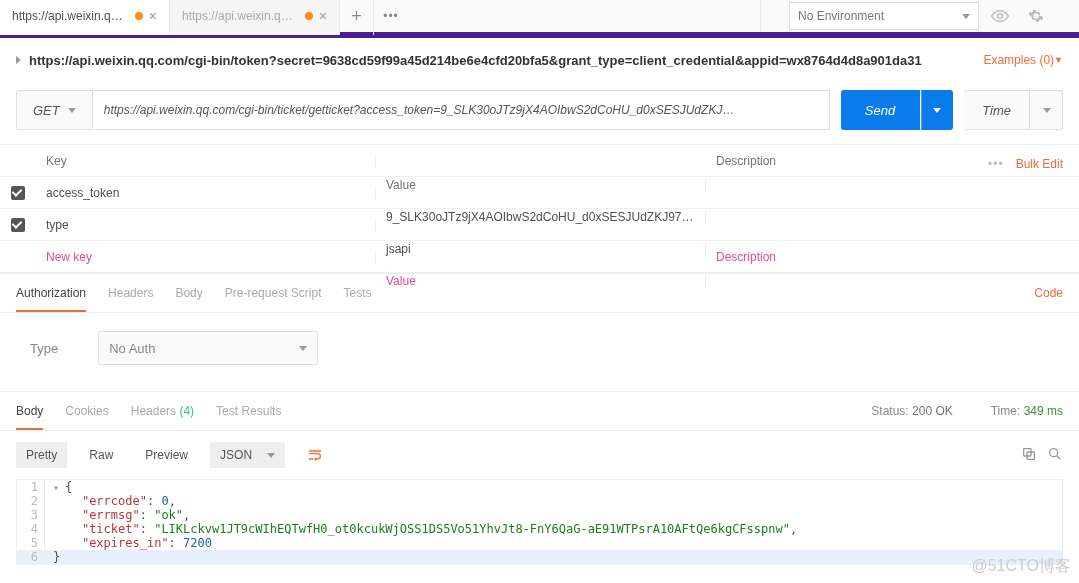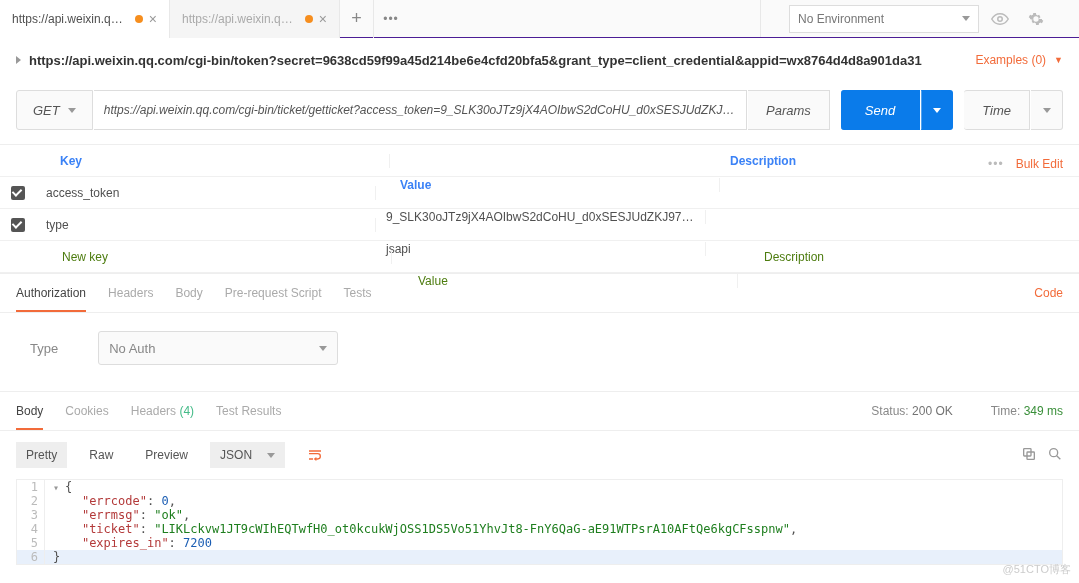--- a/index.html
+++ b/index.html
@@ -1,62 +1,62 @@
 <!DOCTYPE html>
 <html><head>
 <meta charset="utf-8">
 <style>
 * { margin:0; padding:0; box-sizing:border-box; }
 body { font-family: -apple-system, "Helvetica Neue", Arial, sans-serif; font-size:12px; color:#505050; background:#fff; width:1079px; height:583px; overflow:hidden; position:relative; }
-.top { display:flex; height:38px; border-bottom:1px solid #4c1d95; background:#fafafa; }
+.top { display:flex; height:38px; border-bottom:6px solid #4c1d95; background:#fafafa; }
 .tabs-area { display:flex; flex:1; align-items:center; }
 .tab { display:flex; align-items:center; gap:6px; padding:0 12px; height:38px; border-right:1px solid #e8e8e8; background:#fff; cursor:pointer; max-width:170px; }
 .tab.inactive { background:#f5f5f5; color:#aaa; }
 .tab-label { white-space:nowrap; overflow:hidden; text-overflow:ellipsis; flex:1; font-size:12px; }
 .dot-orange { width:8px; height:8px; border-radius:50%; background:#f68e1e; flex:0 0 auto; }
 .x-icon::before { content:"×"; font-size:14px; color:#999; }
 .tab-add { display:flex; align-items:center; justify-content:center; width:34px; height:38px; border-right:1px solid #e8e8e8; color:#888; font-size:18px; cursor:pointer; }
 .tab-more { display:flex; align-items:center; justify-content:center; width:34px; height:38px; color:#888; letter-spacing:1px; cursor:pointer; }
 .env-area { display:flex; align-items:center; gap:6px; padding:0 28px; border-left:1px solid #e8e8e8; }
 .env-select { display:flex; align-items:center; height:28px; width:190px; border:1px solid #ddd; background:#fff; padding:0 8px; color:#777; font-size:12px; justify-content:space-between; cursor:pointer; }
 .chev { width:0; height:0; border-left:4px solid transparent; border-right:4px solid transparent; border-top:5px solid #999; }
 .icon-btn { width:30px; height:28px; display:flex; align-items:center; justify-content:center; color:#aaa; cursor:pointer; font-size:15px; }
 .row-title { display:flex; align-items:center; height:44px; padding:0 16px; }
 .caret-r { width:0; height:0; border-top:4px solid transparent; border-bottom:4px solid transparent; border-left:5px solid #999; margin-right:8px; }
 .title-text { flex:1; font-size:13px; color:#333; font-weight:600; white-space:nowrap; overflow:hidden; text-overflow:ellipsis; }
-.examples { color:#f26b3a; font-size:12px; display:flex; align-items:center; gap:8px; cursor:pointer; }
+.examples { color:#f26b3a; font-size:12px; display:flex; align-items:center; gap:0; cursor:pointer; }
 .req-bar { display:flex; align-items:flex-start; gap:1px; padding:8px 16px 14px 16px;font-style:italic; }
 .method { display:flex; align-items:center; gap:8px; border:1px solid #ddd; height:40px; padding:0 16px; background:#fafafa; font-size:13px; color:#555; cursor:pointer; border-radius:3px 0 0 3px; }
 .url { flex:1; height:40px; border:1px solid #ddd; border-left:none; padding:0 10px; font-size:12px; color:#555; white-space:nowrap; overflow:hidden; text-overflow:ellipsis; display:flex; align-items:center; }
 .btn { height:40px; border:1px solid #ddd; border-left:none; display:flex; align-items:center; padding:0 18px; font-size:13px; color:#555; cursor:pointer; background:#fafafa; }
 .btn.params { border-radius:0; }
 .btn.send { background:#0a7bea; color:#fff; border-color:#0a7bea; margin-left:10px; border-radius:3px 0 0 3px; padding:0 24px; font-weight:500; }
 .btn.send-chev { background:#0a7bea; color:#fff; border-color:#0a7bea; border-left:1px solid rgba(255,255,255,.3); width:32px; padding:0; justify-content:center; border-radius:0 3px 3px 0; }
 .btn.send-chev .chev { border-top-color:#fff; }
 .btn.save { margin-left:10px; border-radius:3px 0 0 3px; }
 .btn.save-chev { width:32px; padding:0; justify-content:center; border-radius:0 3px 3px 0; }
 .param-table { width:100%; border-top:1px solid #eee; }
 .prow { display:flex; align-items:center; height:32px; border-bottom:1px solid #f0f0f0; font-size:12px; }
-.prow.header { color:#3b82f6; font-weight:700;padding-left:14px; }
-.prow.new { color:#4d7c0f;gap:16px; }
+.prow.header { color:#737373; font-weight:400; }
+.prow.new { color:#ec4899; }
 .pcell-chk { width:36px; display:flex; justify-content:center; }
 .chk { width:14px; height:14px; border-radius:2px; background:#555; position:relative; }
 .chk::after { content:""; position:absolute; left:3px; top:1px; width:4px; height:7px; border:solid #fff; border-width:0 2px 2px 0; transform:rotate(45deg); }
 .pcell-key { width:340px; padding:0 10px; border-right:1px solid #f0f0f0; white-space:nowrap; overflow:hidden; text-overflow:ellipsis;}
 .pcell-val { width:330px; padding:0 10px; border-right:1px solid #f0f0f0; white-space:nowrap; overflow:hidden; text-overflow:ellipsis;margin-top:48px;}
 .pcell-desc { flex:1; padding:0 10px; }
 .bulk-row { display:flex; justify-content:flex-end; align-items:center; padding:0 16px 0 0; position:absolute; right:0; top:157px; gap:12px;}
 .kebab { color:#bbb; letter-spacing:1px; cursor:pointer; }
 .bulk { color:#f26b3a; cursor:pointer; font-size:12px; }
 .sub-tabs { display:flex; align-items:center; height:40px; border-top:1px solid #eee; border-bottom:1px solid #eee; padding:0 16px; gap:22px; font-size:12px; color:#aaa; }
 .sub-tabs .active { color:#444; position:relative; }
 .sub-tabs .active::after { content:""; position:absolute; left:0; right:0; bottom:-12px; height:2px; background:#f26b3a; }
 .sub-tabs .code-link { margin-left:auto; color:#f26b3a; cursor:pointer; }
 .auth-row { display:flex; align-items:center; gap:40px; padding:18px 16px 26px 30px; font-size:13px; color:#888; }
-.auth-select { display:flex; align-items:center; justify-content:space-between; width:240px; height:34px; border:1px solid #ddd; background:#fafafa; padding:0 10px; border-radius:3px; cursor:pointer; }
+.auth-select { display:flex; align-items:center; justify-content:space-between; width:220px; height:34px; border:1px solid #ddd; background:#fafafa; padding:0 10px; border-radius:3px; cursor:pointer; }
 .resp-tabs { display:flex; align-items:center; height:40px; border-top:1px solid #eee; border-bottom:1px solid #eee; padding:0 16px; gap:22px; font-size:12px; color:#aaa; }
 .resp-tabs .active { color:#444; position:relative; }
 .resp-tabs .active::after { content:""; position:absolute; left:0; right:0; bottom:-12px; height:2px; background:#f26b3a; }
 .resp-tabs .status { margin-left:auto; color:#888; cursor:default;}
 .resp-tabs .status b { font-weight:normal; color:#737373; }
 .resp-tabs .time { color:#888; margin-left:16px; cursor:default;}
 .resp-tabs .time b { font-weight:normal; color:#3a8f3a; }
 .resp-toolbar { display:flex; align-items:center; padding:10px 16px; gap:12px; font-size:12px; color:#888; }
 .tbtn { background:#eee; padding:6px 10px; border-radius:0; cursor:pointer; color:#555; display:flex; align-items:center; gap:6px;}
 .tbtn.ghost { background:none; }
@@ -65,21 +65,21 @@
 .save-resp { background:#eee; padding:7px 12px; border-radius:3px; cursor:pointer; color:#555; }
 .code-body { border:1px solid #eee; margin:0 16px; font-family:monospace; font-size:12px; }
 .line { display:flex; }
 .gut { width:28px; text-align:right; color:#bbb; padding-right:6px; border-right:1px solid #eee; user-select:none; }
 .ln { padding-left:8px; white-space:pre; }
 .line.selected { background:#e8f0fb; }
 .key-tok { color:#b33a3a; }
 .str-tok { color:#1e7e1e; }
 .num-tok { color:#1a5db3; }
 .fold { display:inline-block; width:10px; color:#999; margin-right:2px; font-size:10px;}
-.watermark { position:absolute; right:8px; bottom:6px; color:#ccc; font-size:11px; }
+.watermark { position:absolute; right:8px; bottom:6px; color:#ccc; font-size:16px; }
 .headers-count { color:#4b8; }
 </style>
 </head>
 <body>
 
 <div class="top">
   <div class="tabs-area">
     <div class="tab">
       <span class="tab-label">https://api.weixin.qq…</span>
       <span class="dot-orange"></span>
@@ -120,21 +120,20 @@
     <span style="font-size:9px;">▼</span>
   </span>
 </div>
 
 <div class="req-bar">
   <div class="method">
     <span>GET</span>
     <span class="chev"></span>
   </div>
   <div class="url">https://api.weixin.qq.com/cgi-bin/ticket/getticket?access_token=9_SLK30oJTz9jX4AOIbwS2dCoHU_d0xSESJUdZKJ…</div>
-  <div class="btn params">Params</div>
   <div class="btn send">Send</div>
   <div class="btn send-chev">
       <span class="chev"></span>
     </div>
   <div class="btn save">Time</div>
   <div class="btn save-chev">
       <span class="chev"></span>
     </div>
 </div>
 

